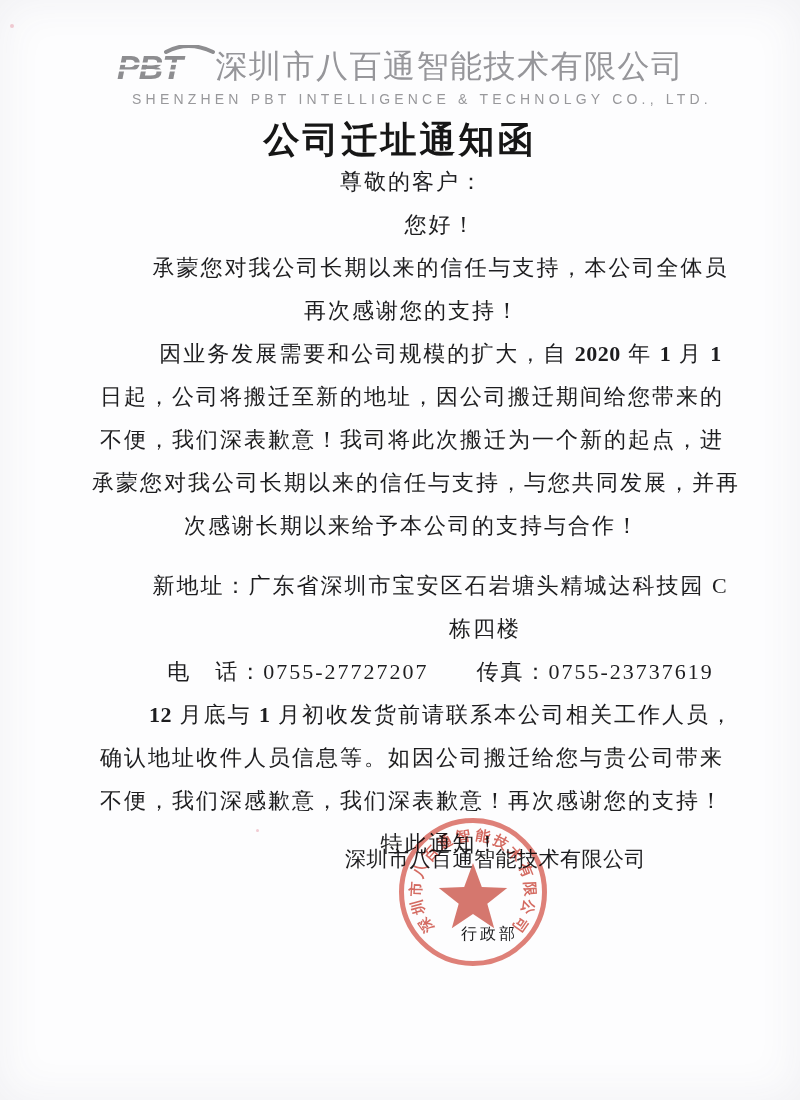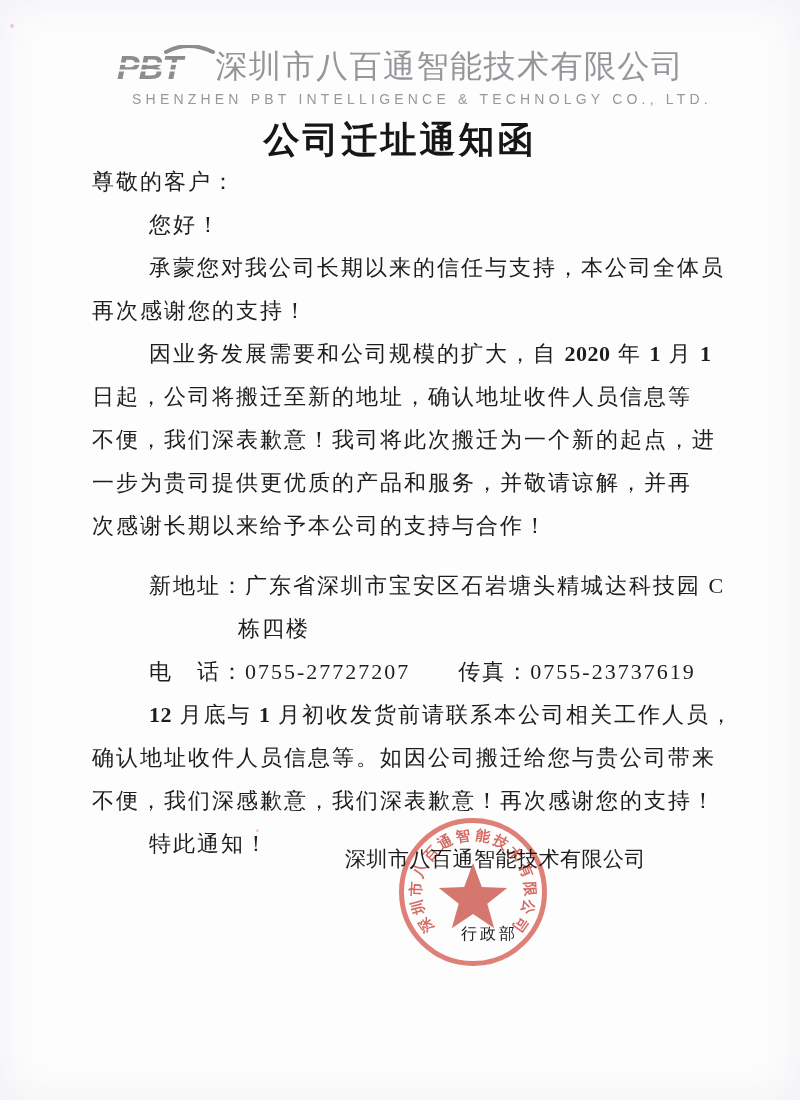--- a/index.html
+++ b/index.html
@@ -27,21 +27,21 @@
   .doc-title{
     margin:9px 0 0;font-size:36px;font-weight:700;letter-spacing:3px;color:#161616;
     font-family:"Liberation Serif","DejaVu Serif",serif;
   }
 
   
   .body-lines{
     position:absolute;top:160px;left:92px;width:640px;
     font-size:22px;line-height:43px;letter-spacing:2px;
   }
-  .bline{height:43px;white-space:nowrap;}
+  .bline{height:43px;white-space:nowrap;text-align:center;}
   .bline.ind1{padding-left:57px;}
   .bline.ind2{padding-left:146px;}
   .bline.gap{margin-top:17px;}
   .bline strong, .sig-date strong{font-weight:700;letter-spacing:0.5px;}
 
   
   .sig-company{position:absolute;left:345px;top:845px;font-size:21px;letter-spacing:.5px;white-space:nowrap;}
   .sig-date{position:absolute;left:408px;top:888px;font-size:21px;letter-spacing:1px;white-space:nowrap;}
   .sig-dept{position:absolute;left:461px;top:924px;font-size:16px;letter-spacing:3px;white-space:nowrap;}
 
@@ -80,23 +80,23 @@
     <div class="company-en">SHENZHEN PBT INTELLIGENCE &amp; TECHNOLGY CO., LTD.</div>
     <h1 class="doc-title">公司迁址通知函</h1>
   </div>
 
   <div class="body-lines" id="body-lines">
       <div class="bline ind0">尊敬的客户：</div>
       <div class="bline ind1">您好！</div>
       <div class="bline ind1">承蒙您对我公司长期以来的信任与支持，本公司全体员</div>
       <div class="bline ind0">再次感谢您的支持！</div>
       <div class="bline ind1">因业务发展需要和公司规模的扩大，自 <strong>2020</strong> 年 <strong>1</strong> 月 <strong>1</strong></div>
-      <div class="bline ind0">日起，公司将搬迁至新的地址，确认地址收件人员信息等</div>
+      <div class="bline ind0">日起，公司将搬迁至新的地址，因公司搬迁期间给您带来的</div>
       <div class="bline ind0">不便，我们深表歉意！我司将此次搬迁为一个新的起点，进</div>
-      <div class="bline ind0">一步为贵司提供更优质的产品和服务，并敬请谅解，并再</div>
+      <div class="bline ind0">承蒙您对我公司长期以来的信任与支持，与您共同发展，并再</div>
       <div class="bline ind0">次感谢长期以来给予本公司的支持与合作！</div>
       <div class="bline ind1 gap">新地址：广东省深圳市宝安区石岩塘头精城达科技园 C</div>
       <div class="bline ind2">栋四楼</div>
       <div class="bline ind1">电　话：0755-27727207　　传真：0755-23737619</div>
       <div class="bline ind1"><strong>12</strong> 月底与 <strong>1</strong> 月初收发货前请联系本公司相关工作人员，</div>
       <div class="bline ind0">确认地址收件人员信息等。如因公司搬迁给您与贵公司带来</div>
       <div class="bline ind0">不便，我们深感歉意，我们深表歉意！再次感谢您的支持！</div>
       <div class="bline ind1">特此通知！</div>
     </div>
 

